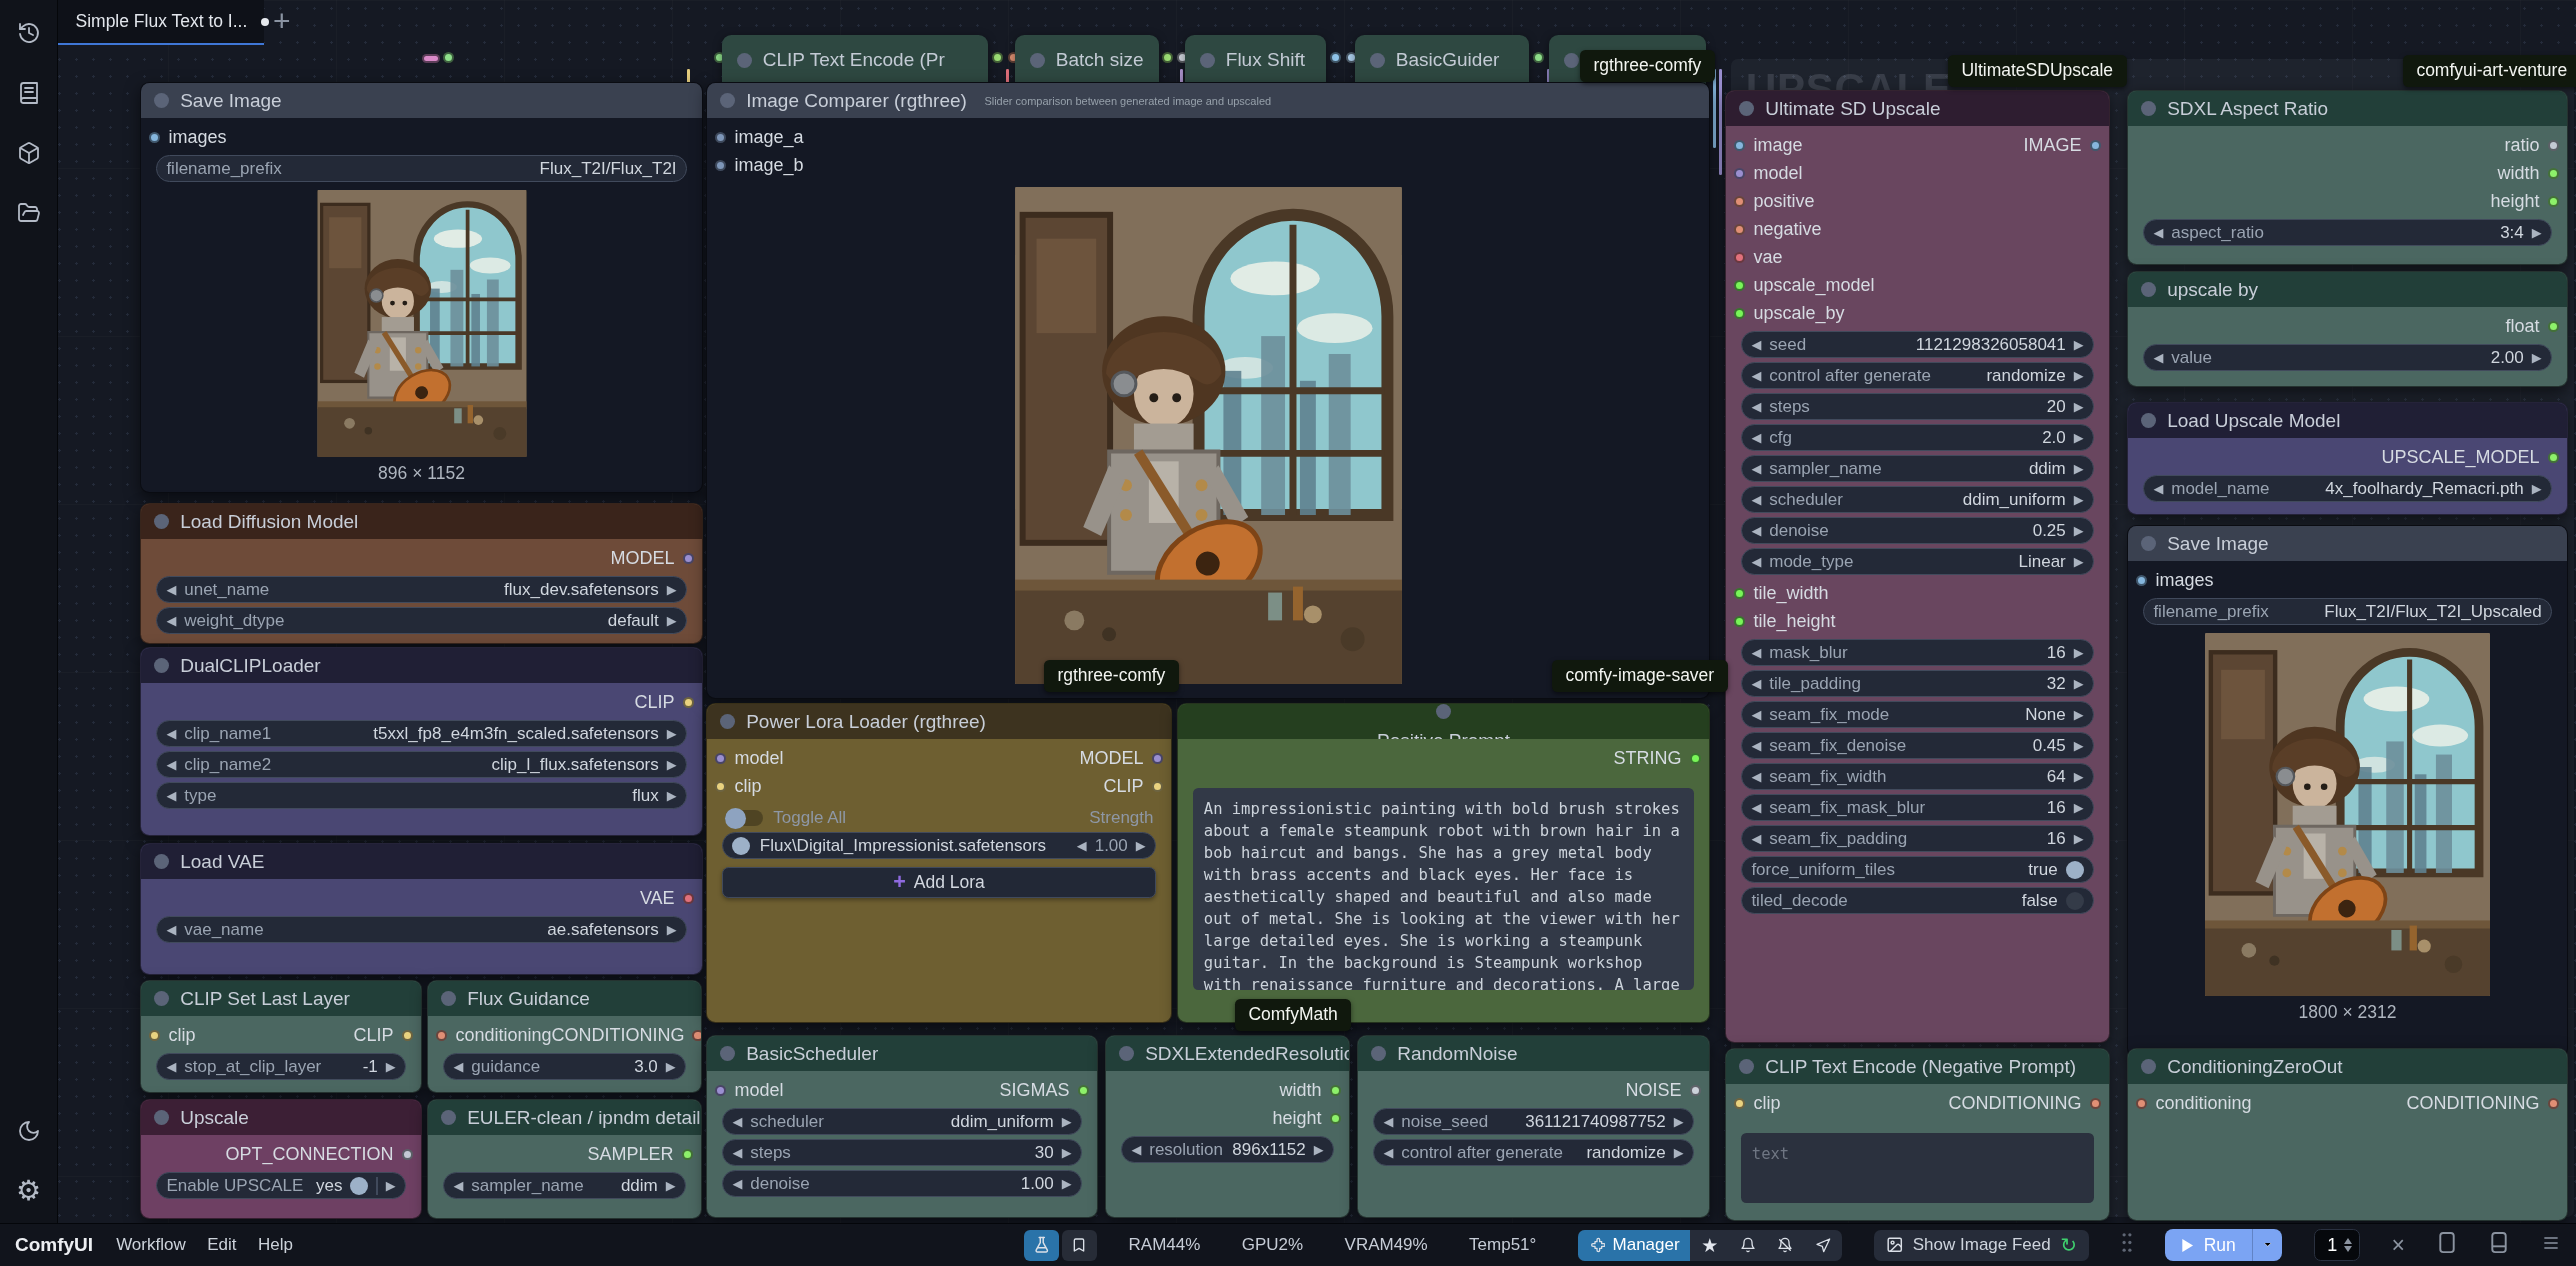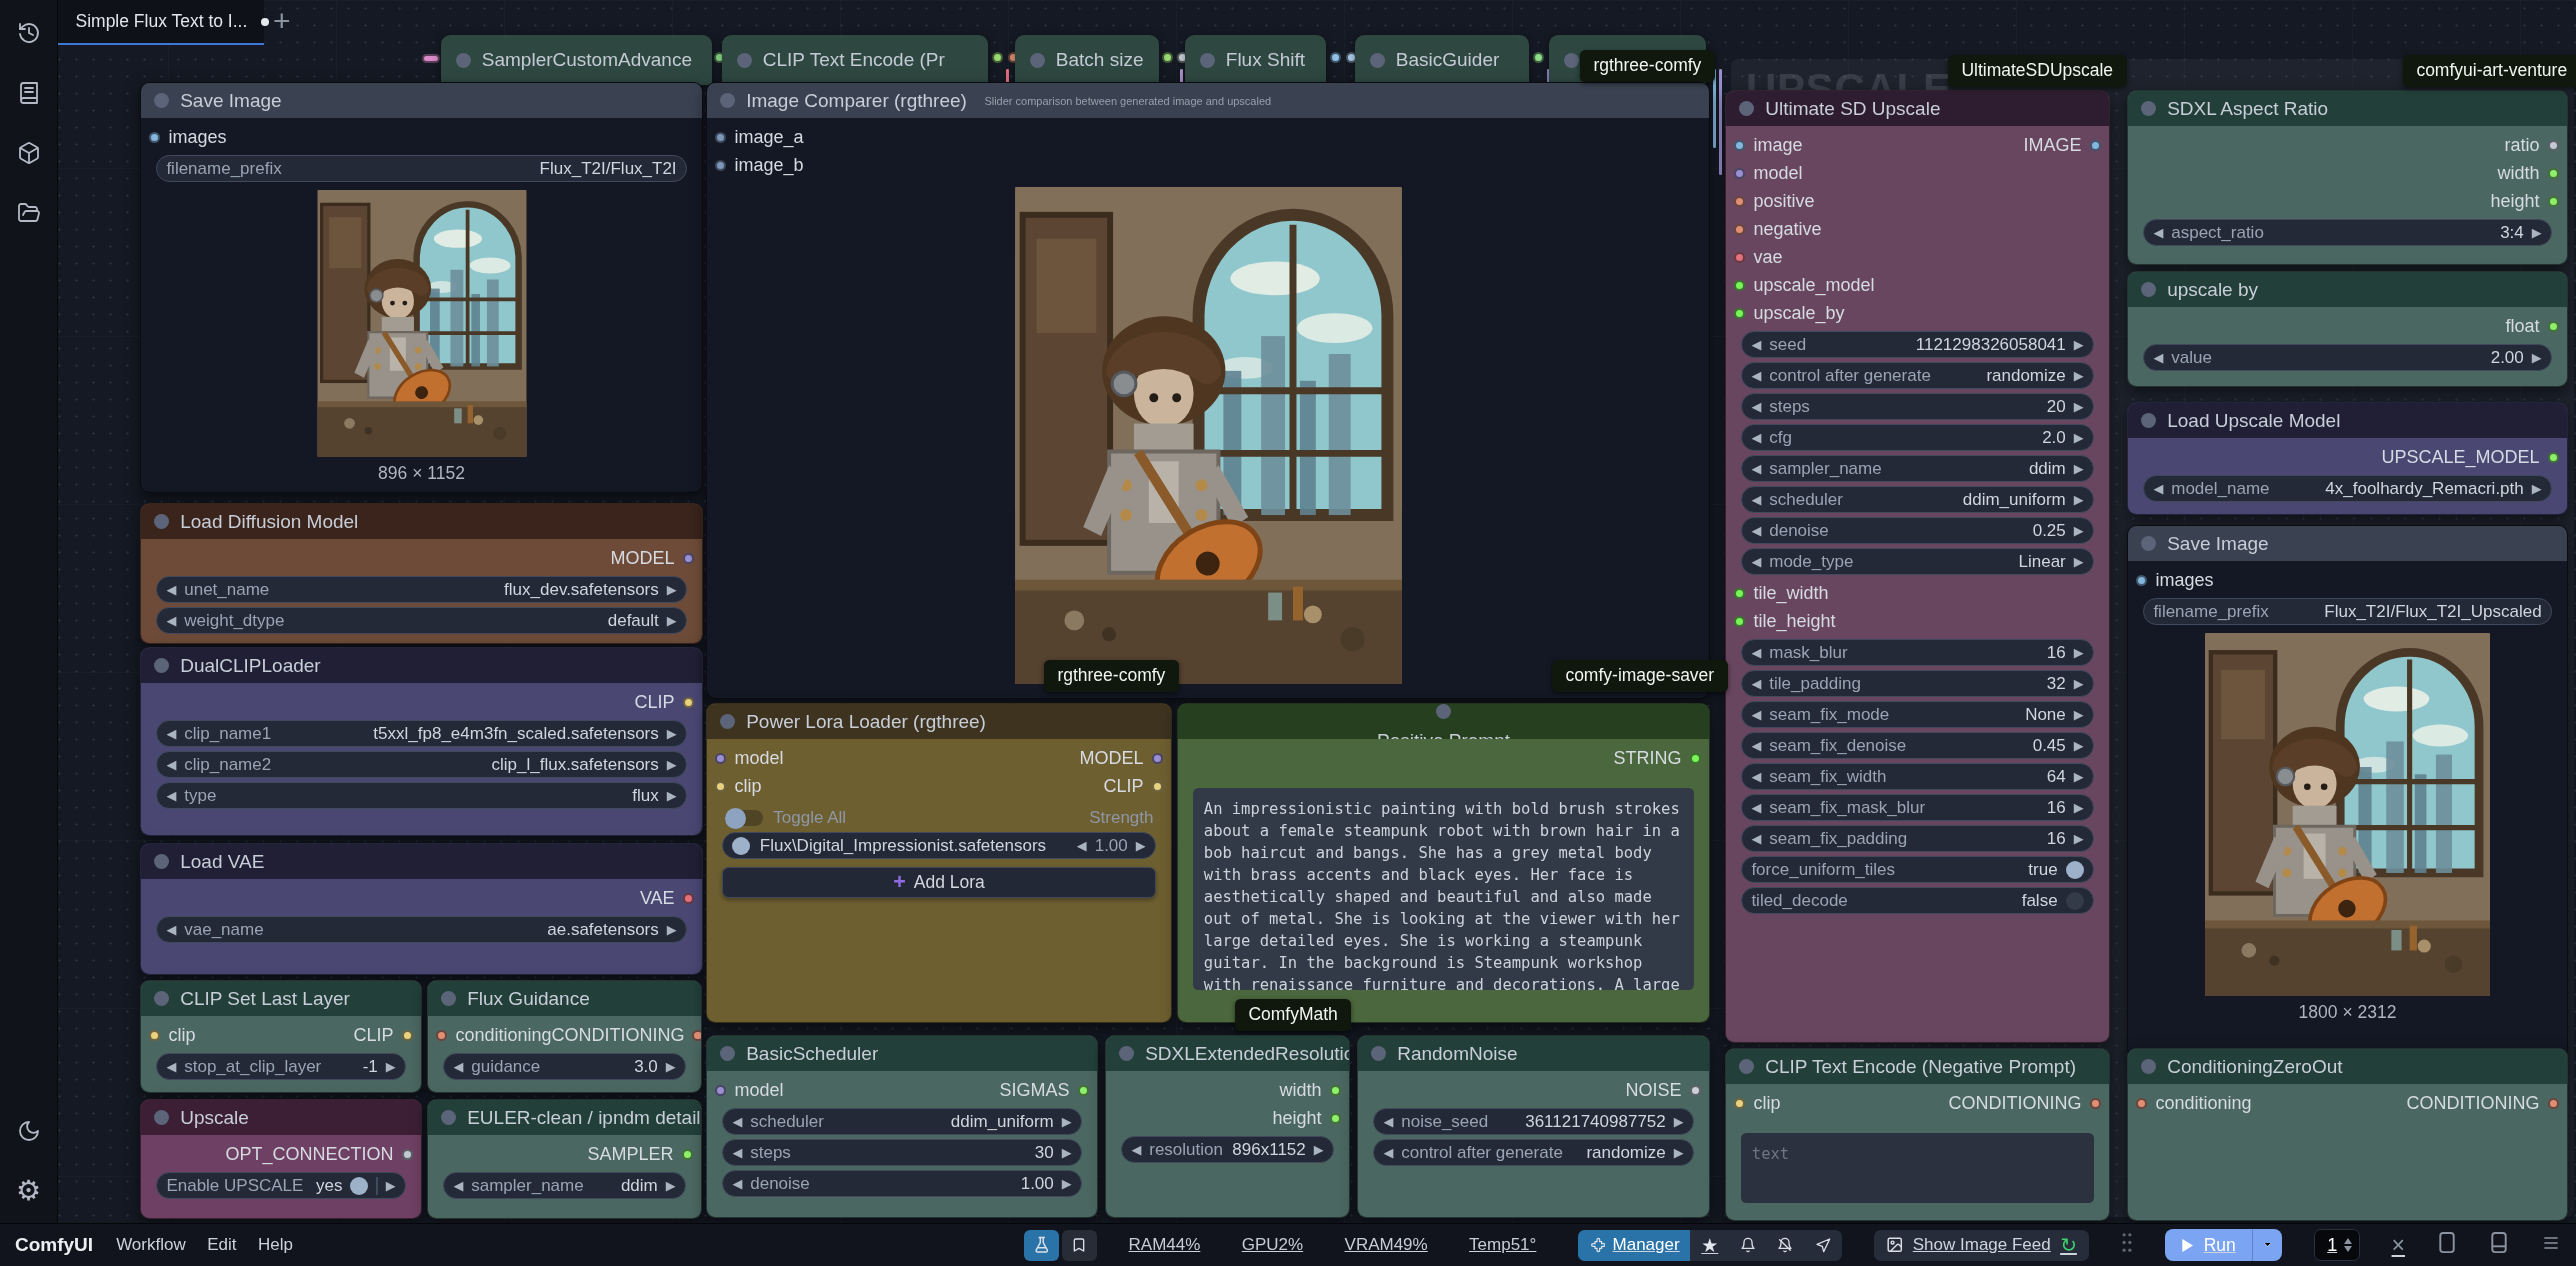--- a/index.html
+++ b/index.html
@@ -107,21 +107,21 @@
     padding:0 17.5px; font-size:17.5px; color:#e2e6ec; z-index:6; white-space:nowrap; }
   .unsaved { width:8px; height:8px; border-radius:50%; background:#e6e9ee; flex:none; }
   .tab-add { position:absolute; left:273px; top:4px; font-size:30px; color:#8a93a2; z-index:6; }
 
   
   .statusbar { position:absolute; left:0; right:0; bottom:0; height:43px; background:#11141c;
     border-top:0.7px solid #04060a; display:flex; align-items:center; padding:0 15px;
     font-size:17px; color:#ced4dd; z-index:10; }
   .sb-logo { font-weight:bold; font-size:19px; color:#eceef2; margin-right:23px; }
   .sb-menu { margin-right:21.5px; color:#ccd2da; }
-  .sb-right { margin-left:auto; display:flex; align-items:center; gap:32px;text-decoration:underline; }
+  .sb-right { margin-left:auto; display:flex; align-items:center; gap:32px; }
   .iconbtn { width:35px; height:31px; border-radius:6px; background:#272c37;
     display:flex; align-items:center; justify-content:center; }
   .iconbtn.blue { background:#2a73a9; }
   .iconbtn svg, .seg svg, .feed svg { stroke:#dbe0e8; fill:none; stroke-width:2; stroke-linecap:round; stroke-linejoin:round; }
   .pairbtn { display:flex; gap:2.7px; }
   .stat { color:#c6ccd6; margin-right:9.4px; }
   .mgr { display:flex; background:#262c39; border-radius:6.7px; overflow:hidden; height:31px; }
   .seg { display:flex; align-items:center; justify-content:center; padding:0 10.8px; color:#d6dae2; }
   .seg.mblue { background:#2a73a9; gap:8px; color:#fff; }
   .star-char { font-size:19px; color:#e3e7ee; }
@@ -213,24 +213,20 @@
     <div class="edot" style="left:443px;top:52px;background:#8fe08b"></div>
     <div class="edot" style="left:714px;top:52px;background:#8fe08b"></div>
     <div class="edot" style="left:992px;top:52px;background:#9adb74"></div>
     <div class="edot" style="left:1008px;top:52px;background:#e09173"></div>
     <div class="edot" style="left:1162px;top:52px;background:#9adb74"></div>
     <div class="edot" style="left:1177px;top:52px;background:#cfd4dc"></div>
     <div class="edot" style="left:1330px;top:52px;background:#8fc3e8"></div>
     <div class="edot" style="left:1346px;top:52px;background:#aed0ee"></div>
     <div class="edot" style="left:1533px;top:52px;background:#8fe08b"></div>
 
-    <div class="topnode" style="left:441px;width:271px">
-      <span class="collapse-dot"></span>
-      <span>SamplerCustomAdvance</span>
-      </div>
     <div class="topnode" style="left:722px;width:266px">
       <span class="collapse-dot"></span>
       <span>CLIP Text Encode (Pr</span>
       </div>
     <div class="topnode" style="left:1015px;width:144px">
       <span class="collapse-dot"></span>
       <span>Batch size</span>
       </div>
     <div class="topnode" style="left:1185px;width:141px">
       <span class="collapse-dot"></span>

